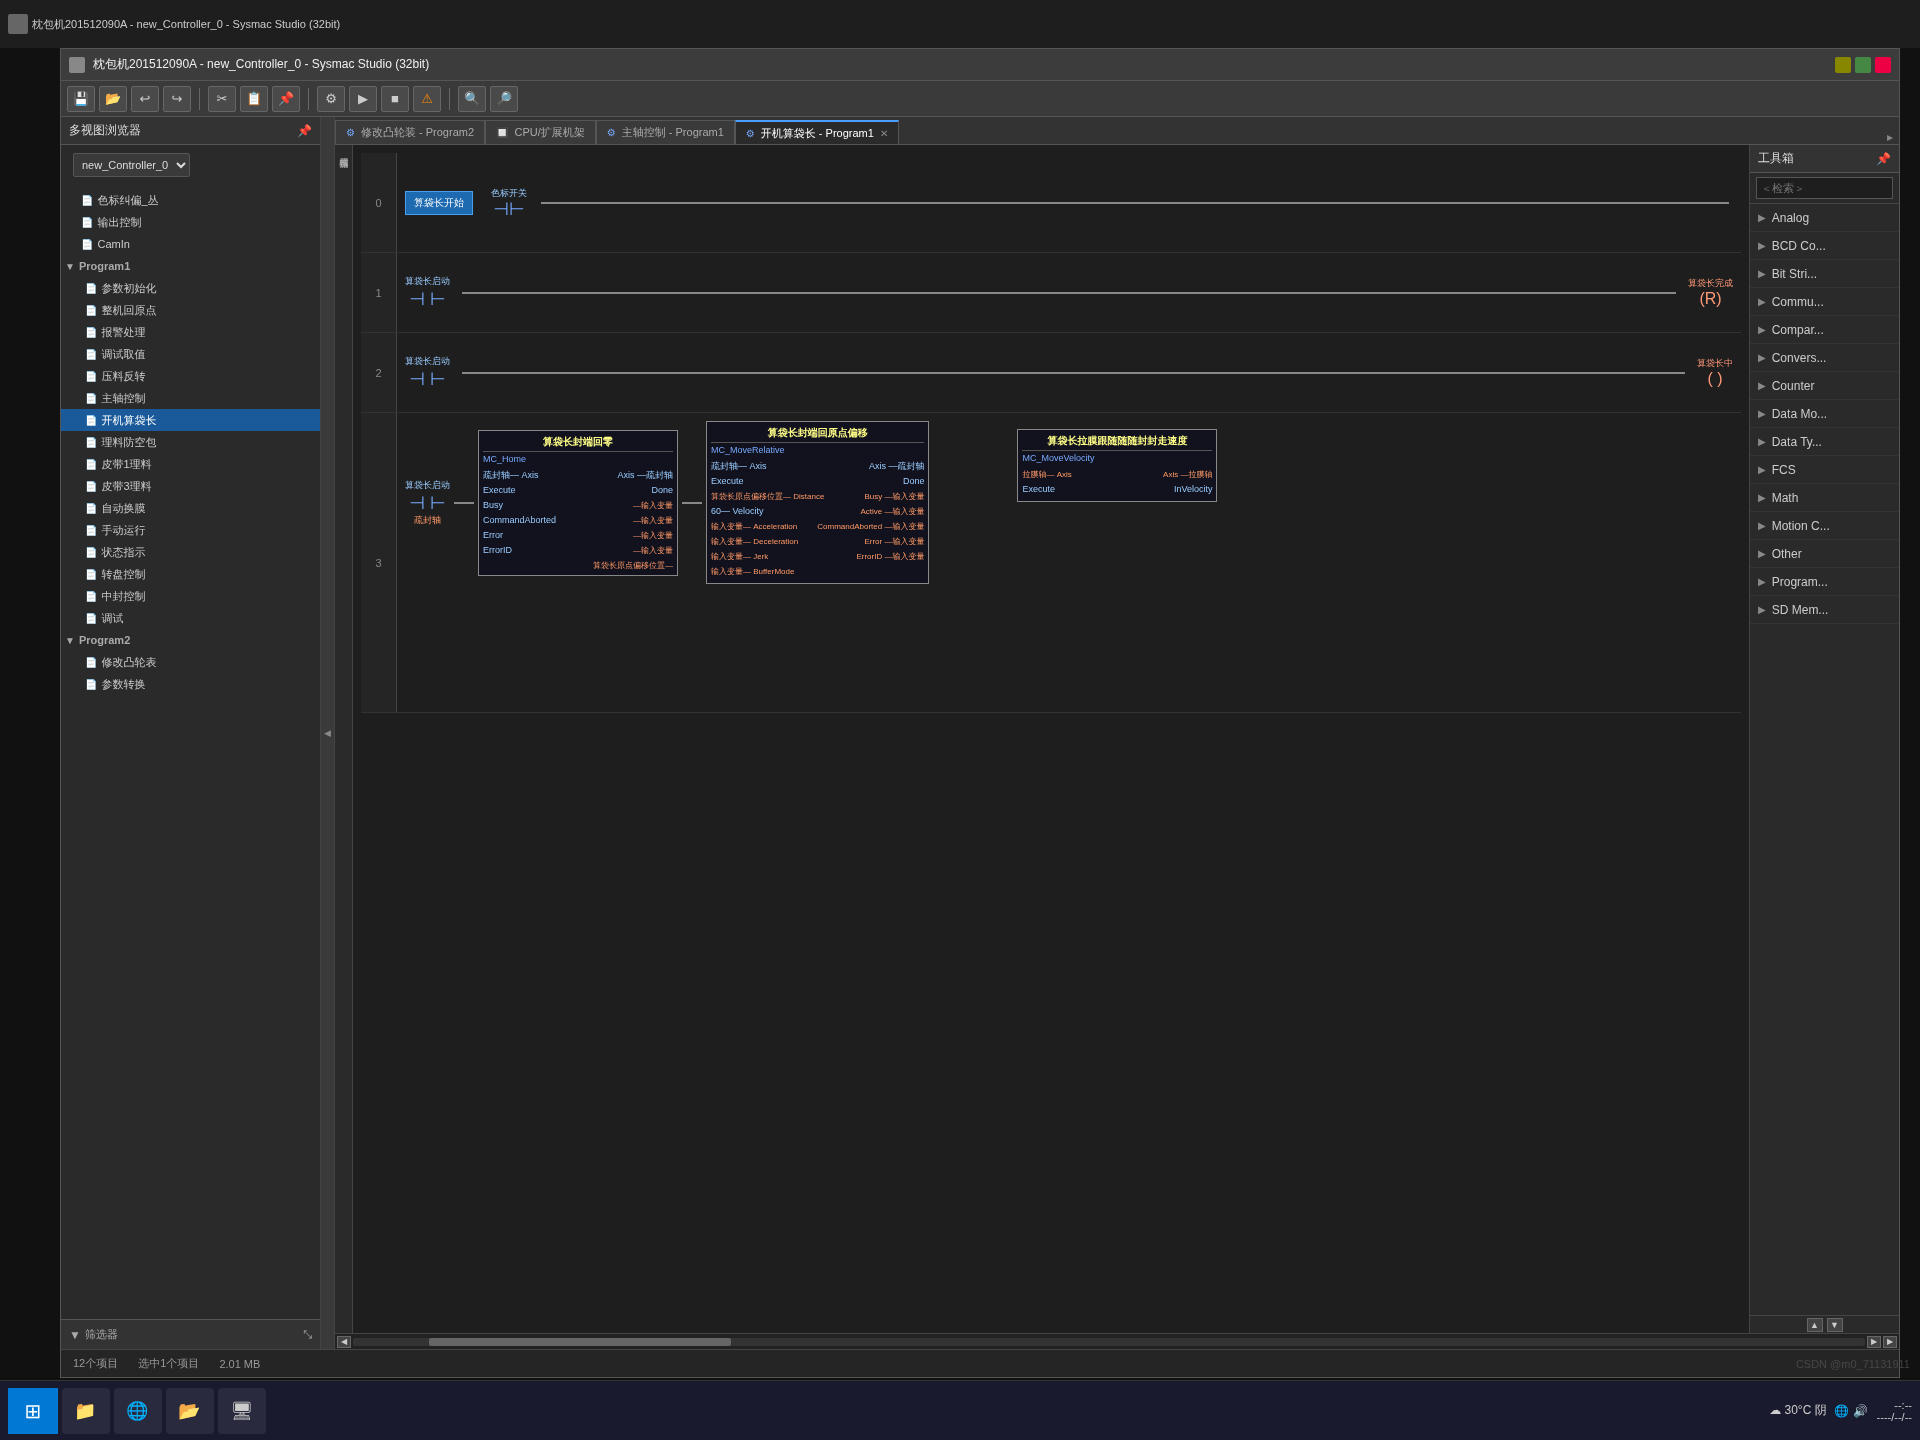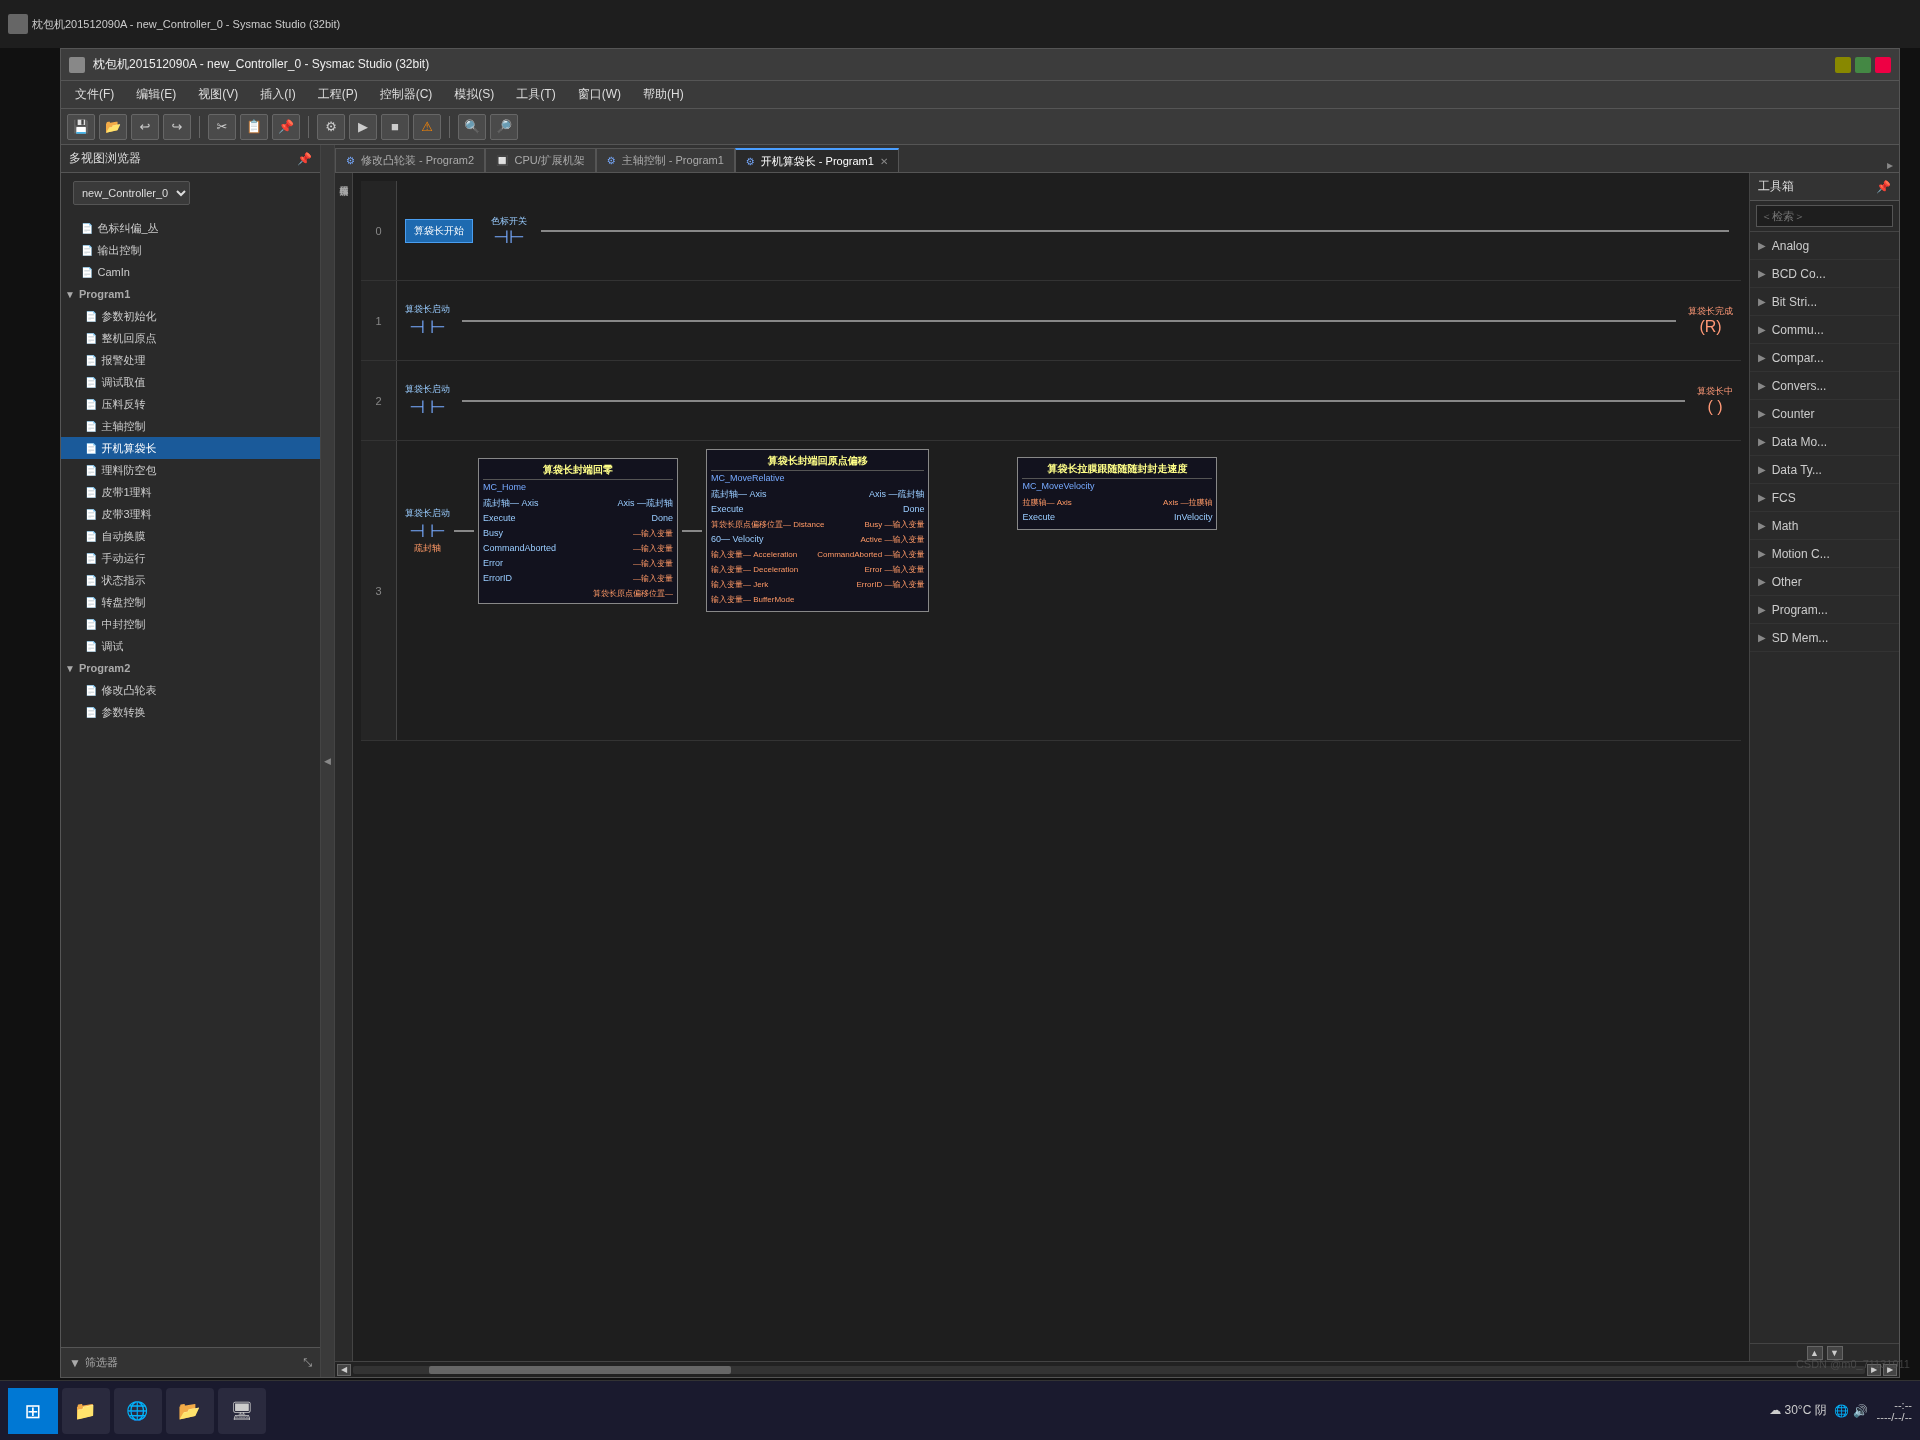--- a/index.html
+++ b/index.html
@@ -456,32 +456,20 @@
   <div class="title-bar">
     <div style="width:16px;height:16px;background:#888;border-radius:2px;"></div>
     <span style="color:#eee;font-size:12px;">枕包机201512090A - new_Controller_0 - Sysmac Studio (32bit)</span>
     <div class="title-bar-btns">
       <div class="title-btn min"></div>
       <div class="title-btn max"></div>
       <div class="title-btn close"></div>
     </div>
   </div>
 
-  <div class="menu-bar">
-    <span class="menu-item">文件(F)</span>
-    <span class="menu-item">编辑(E)</span>
-    <span class="menu-item">视图(V)</span>
-    <span class="menu-item">插入(I)</span>
-    <span class="menu-item">工程(P)</span>
-    <span class="menu-item">控制器(C)</span>
-    <span class="menu-item">模拟(S)</span>
-    <span class="menu-item">工具(T)</span>
-    <span class="menu-item">窗口(W)</span>
-    <span class="menu-item">帮助(H)</span>
-  </div>
 
   <div class="toolbar">
     <div class="tb-btn">💾</div>
     <div class="tb-btn">📂</div>
     <div class="tb-btn">↩</div>
     <div class="tb-btn">↪</div>
     <div class="tb-sep"></div>
     <div class="tb-btn">✂</div>
     <div class="tb-btn">📋</div>
     <div class="tb-btn">📌</div>
@@ -861,20 +849,25 @@
           <div style="width:20%;height:100%;background:#666;border-radius:2px;margin-left:5%;"></div>
         </div>
         <div style="width:14px;height:12px;background:#444;border:1px solid #666;display:flex;align-items:center;justify-content:center;font-size:8px;color:#ccc;cursor:pointer;">▶</div>
         <div style="width:14px;height:12px;background:#444;border:1px solid #666;display:flex;align-items:center;justify-content:center;font-size:8px;color:#ccc;cursor:pointer;">▶</div>
       </div>
 
     </div>
 
   </div>
 
+  <div class="status-bar">
+    <span>12个项目</span>
+    <span>选中1个项目</span>
+    <span>2.01 MB</span>
+  </div>
 
 </div>
 
 <div class="win-taskbar">
   <div class="win-start">⊞</div>
   <div class="win-taskbar-item">📁</div>
   <div class="win-taskbar-item">🌐</div>
   <div class="win-taskbar-item">📂</div>
   <div class="win-taskbar-item">🖥</div>
   <div class="win-taskbar-right">

